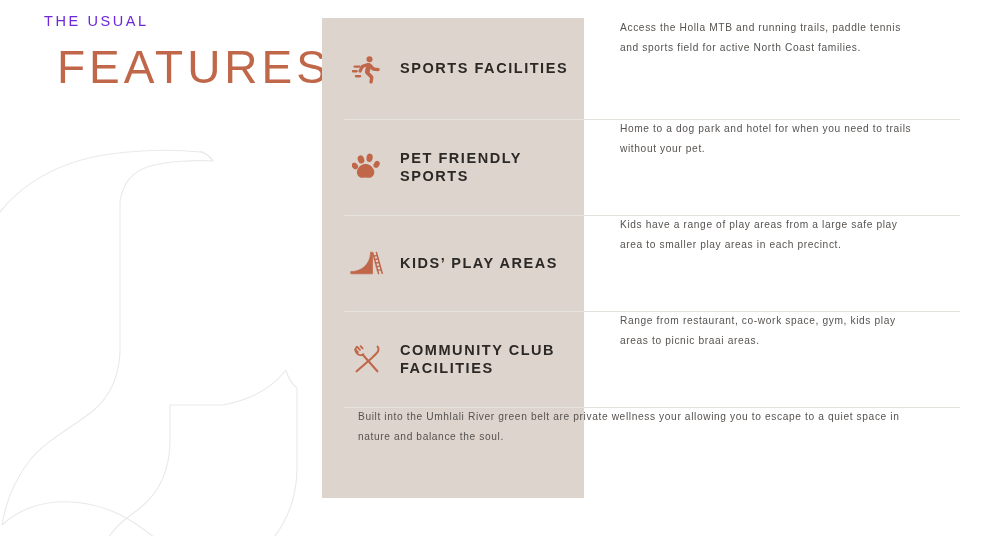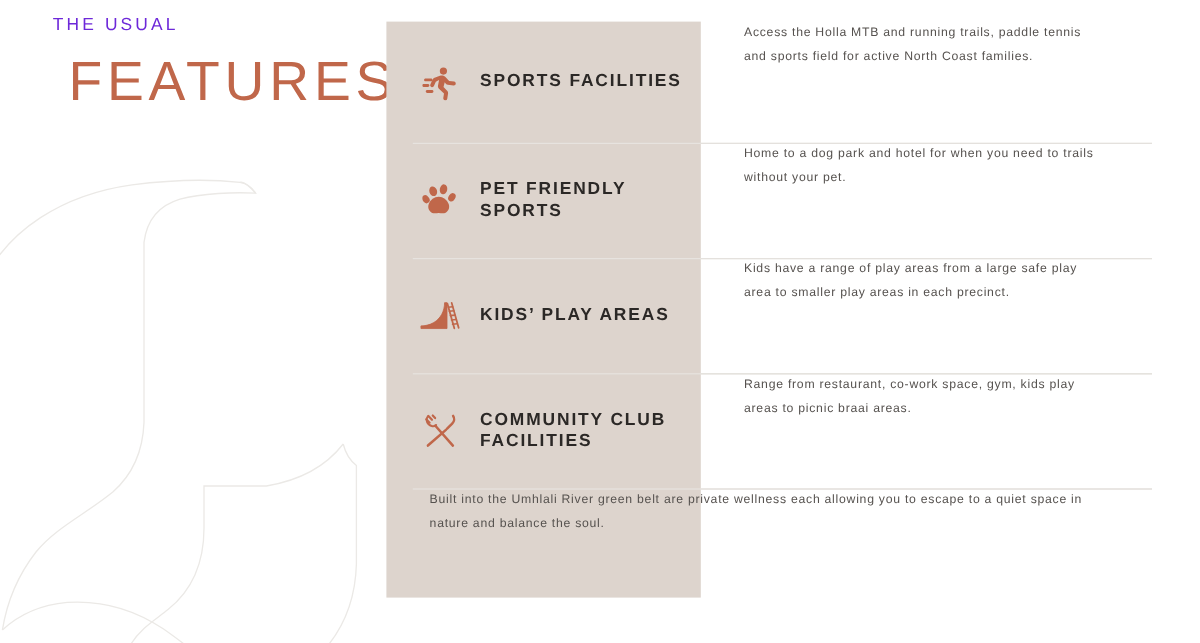--- a/index.html
+++ b/index.html
@@ -276,17 +276,17 @@
       </span>
       <span class="feature-title">COMMUNITY CLUB FACILITIES</span>
     </div>
     <div class="feature-right">
       <p class="feature-desc">Range from restaurant, co-work space, gym, kids play areas to picnic braai areas.</p>
     </div>
   </div>
 
   <div class="feature-row row-h-5">
     <div class="feature-right">
-      <p class="feature-desc">Built into the Umhlali River green belt are private wellness each allowing you to escape to a quiet space in nature and balance the soul.</p>
+      <p class="feature-desc">Built into the Umhlali River green belt are private wellness your allowing you to escape to a quiet space in nature and balance the soul.</p>
     </div>
   </div>
 
 </div>
 
 </body></html>

